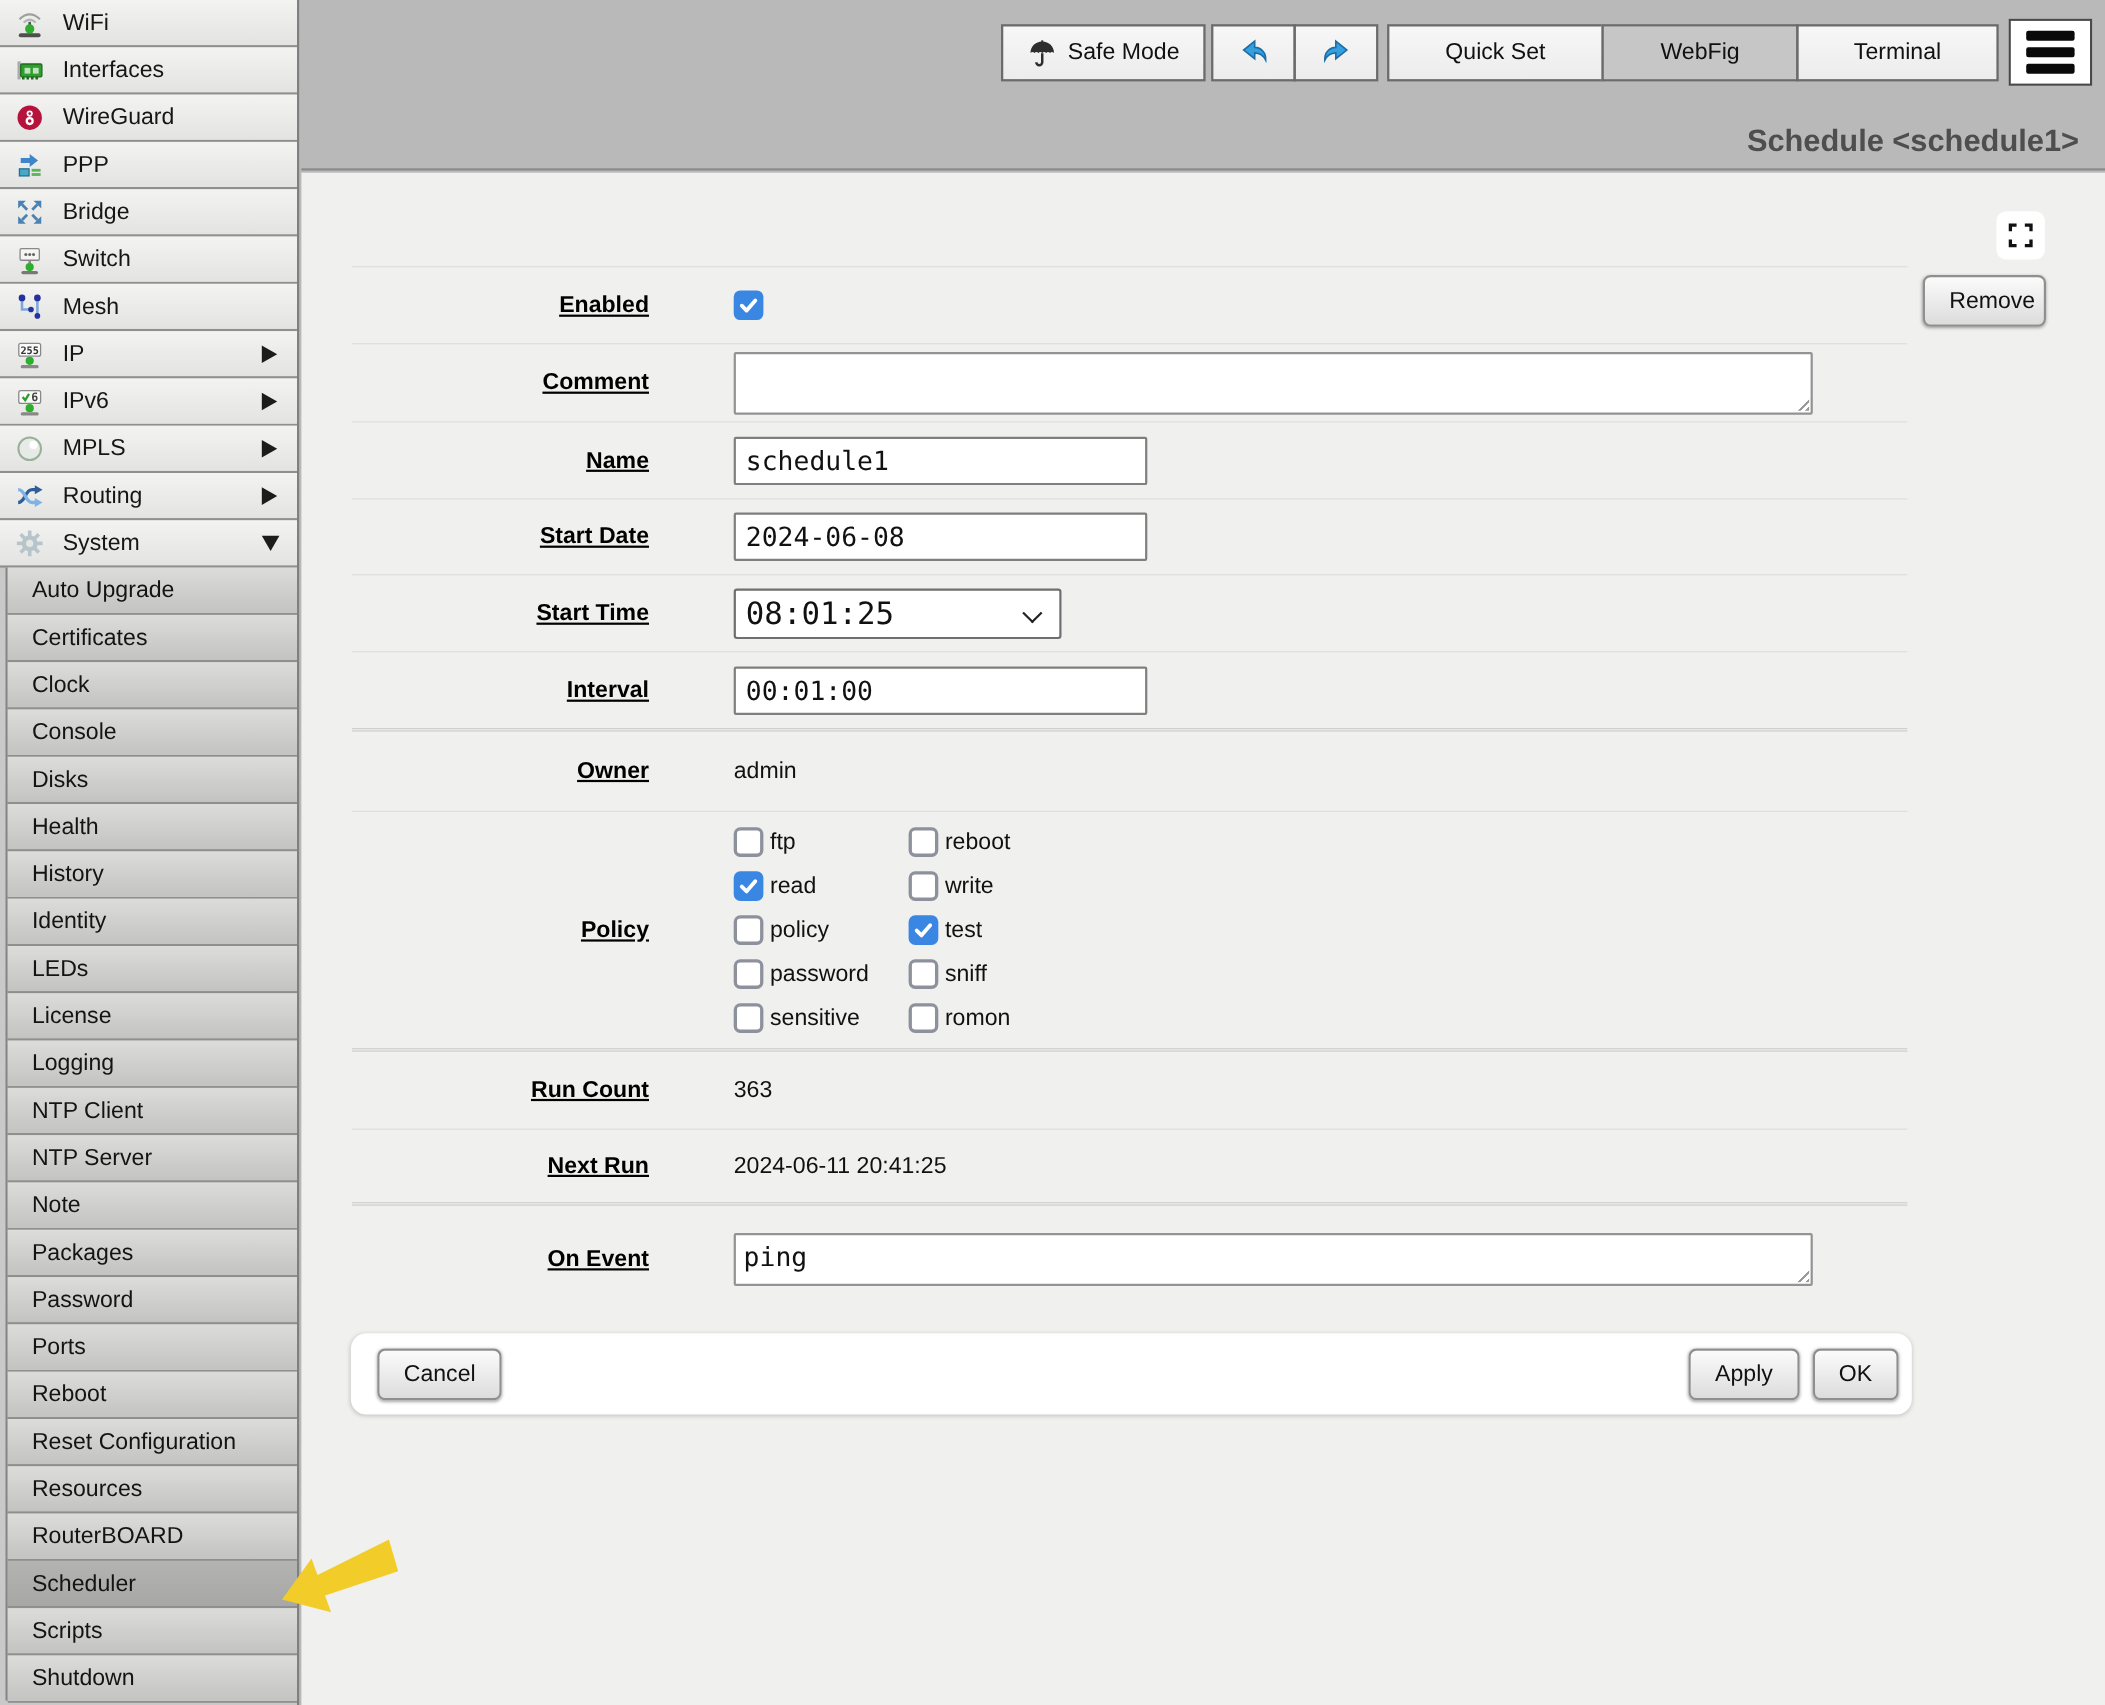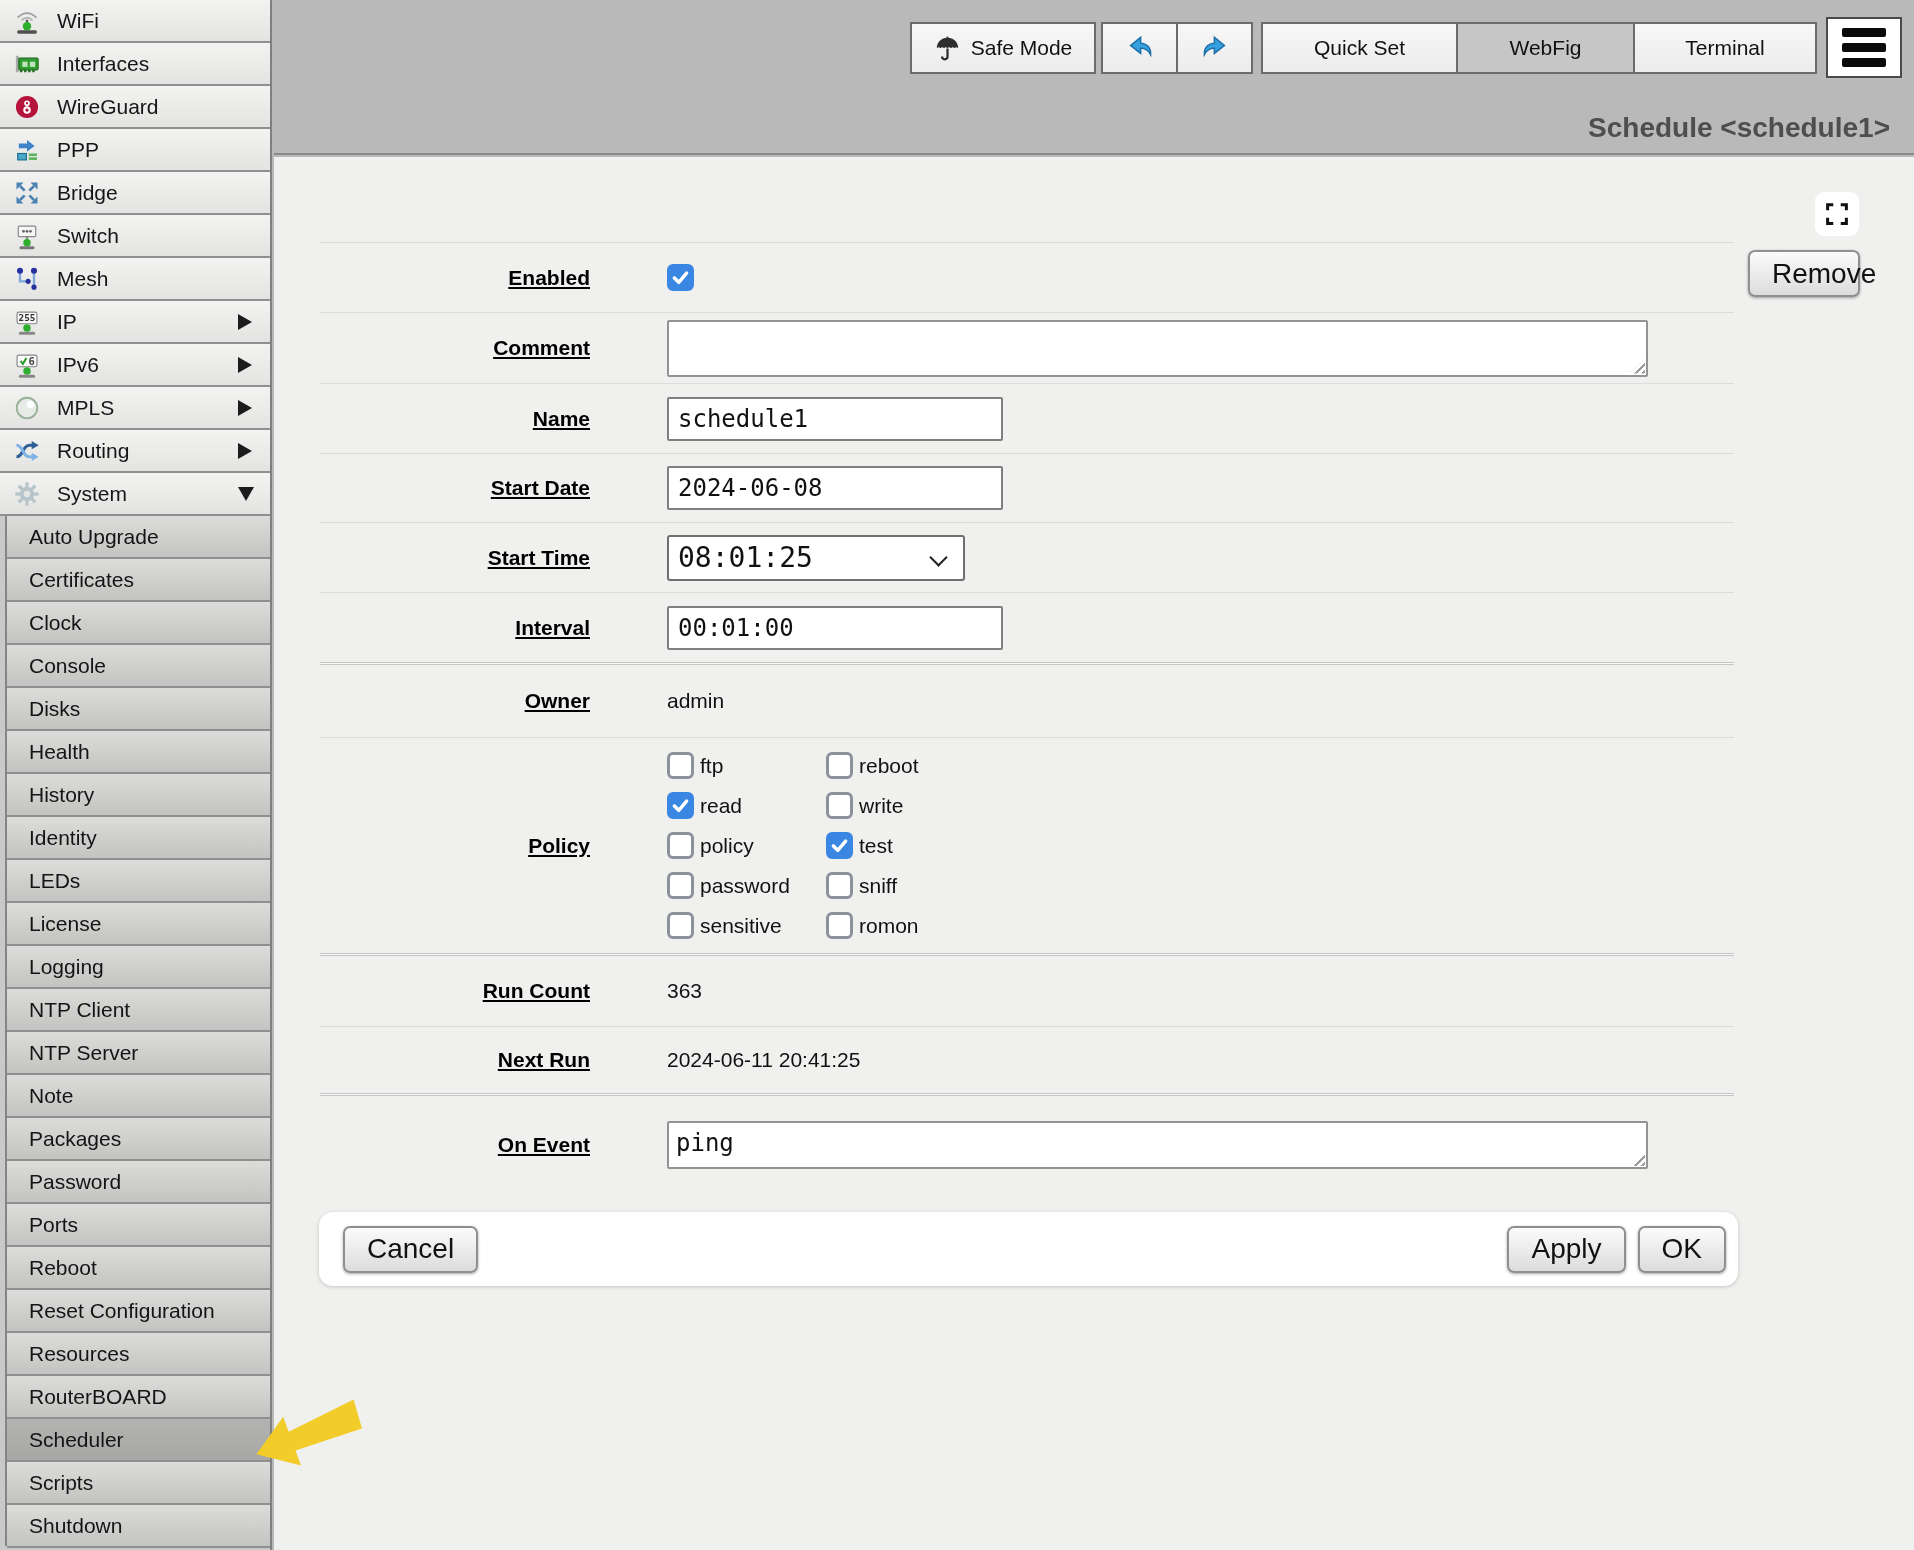--- a/index.html
+++ b/index.html
@@ -42,37 +42,37 @@
   .page-title{position:absolute;right:24px;top:112px;font-size:28px;font-weight:bold;
     color:#4e4e4e;}
 
   
   .content{position:absolute;left:274px;top:157px;width:1640px;height:1393px;
     background:#f0f0ef;}
   .fullscreen-btn{position:absolute;left:1815px;top:192px;width:44px;height:44px;
     background:#fff;border:none;border-radius:9px;display:flex;align-items:center;
     justify-content:center;cursor:pointer;}
   .push-btn{background:linear-gradient(#fbfbfb,#dcdcdc);border:2px solid #8f8f8f;
-    border-radius:7px;font-size:28px;color:#111;padding:0 22px;height:47px;
+    border-radius:7px;font-size:21px;color:#111;padding:0 22px;height:47px;
     box-shadow:0 1px 3px rgba(0,0,0,.35);cursor:pointer;
     font-family:"Liberation Sans",sans-serif;}
   .remove-btn{position:absolute;left:1748px;top:250px;width:112px;}
 
   
   .form{position:absolute;left:320px;top:242px;width:1414px;}
   .frow{display:flex;align-items:center;border-top:1px solid #dcdcdc;min-height:70px;}
   .frow.no-bt{border-top:none;}
   .sep2{height:3px;border-top:1px solid #c6c6c6;border-bottom:1px solid #c6c6c6;
     background:#f7f7f6;}
   .flabel{width:270px;text-align:right;font-weight:bold;font-size:21px;color:#000;
     flex:0 0 270px;text-decoration:underline;}
   .fctrl{margin-left:77px;display:flex;align-items:center;position:relative;}
   .txt-input{height:44px;border:2px solid #7f7f7f;background:#fff;border-radius:2px;
     font-family:"DejaVu Sans Mono",monospace;font-size:24px;color:#111;
-    padding:0 9px;width:336px;}
+    padding:0 9px;width:376px;}
   .ta-wrap{position:relative;display:inline-block;}
   .ta{border:2px solid #939393;background:#fff;border-radius:2px;resize:none;
     font-family:"DejaVu Sans Mono",monospace;font-size:24px;color:#111;
     padding:6px 7px;width:981px;display:block;}
   .grip{position:absolute;right:3px;bottom:3px;width:15px;height:15px;
     background:repeating-linear-gradient(135deg,transparent 0 3px,#9a9a9a 3px 5px);
     clip-path:polygon(100% 0,100% 100%,0 100%);pointer-events:none;}
   .sel-wrap{position:relative;display:inline-block;}
   .sel{appearance:none;-webkit-appearance:none;height:46px;width:298px;
     border:2px solid #6f6f6f;border-radius:3px;background:#fff;

